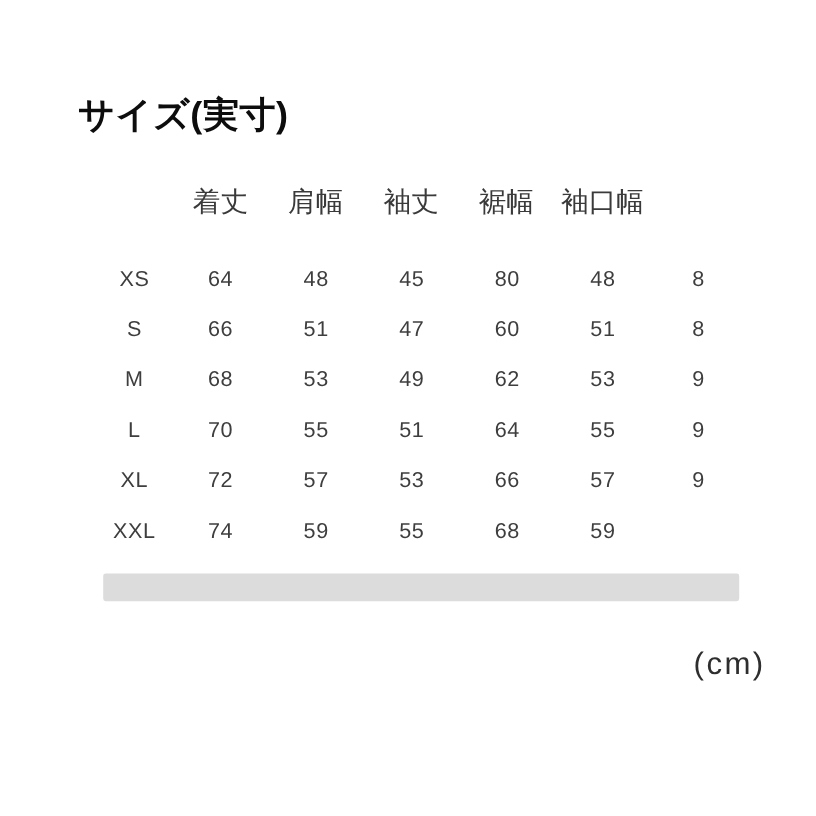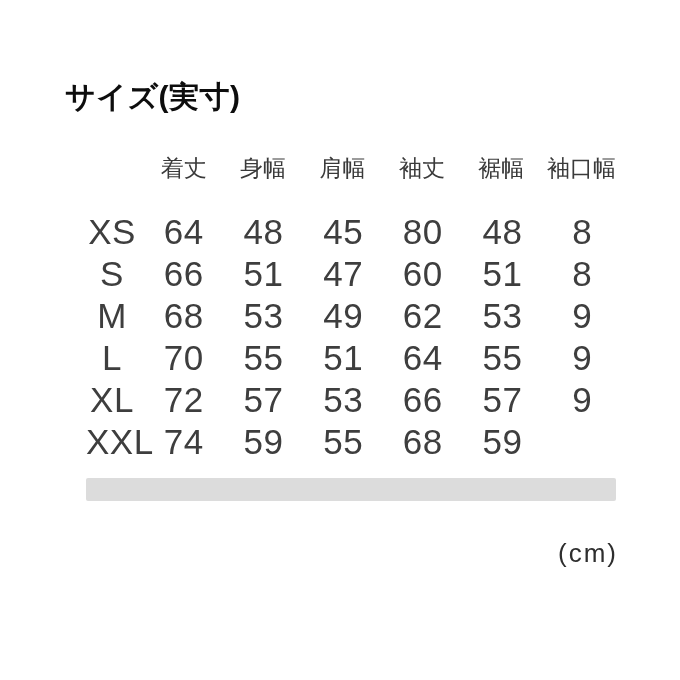--- a/index.html
+++ b/index.html
@@ -37,62 +37,61 @@
     line-height: 42px;
     gap: 12px;
   }
   .trow.header {
     height: 44px;
     line-height: 44px;
     margin-bottom: 21px;
   }
   .cell {
     text-align: center;
-    font-size: 35px;
+    font-size: 18px;
     letter-spacing: 0.5px;
     white-space: nowrap;
   }
   .header .cell {
     font-size: 23px;
     letter-spacing: 0;
     color: #3a3a3a;
   }
   .scrollbar-track {
     position: absolute;
     left: 86px;
     top: 478px;
     width: 530px;
     height: 23px;
     background: #dcdcdc;
     border-radius: 2px;
   }
   .unit-label {
     position: absolute;
-    left: 550px;
+    left: 578px;
     top: 538px;
     width: 68px;
-    text-align: right;
+    text-align: left;
     font-size: 26px;
     color: #2e2e2e;
     letter-spacing: 2px;
   }
 </style>
 </head>
 <body>
 
 <div class="page">
 
   <h1 class="title">サイズ(実寸)</h1>
 
   <div class="size-table">
 
     <div class="trow header">
       <div class="cell"></div>
       <div class="cell">着丈</div>
-      <div class="cell">身幅</div>
       <div class="cell">肩幅</div>
       <div class="cell">袖丈</div>
       <div class="cell">裾幅</div>
       <div class="cell">袖口幅</div>
     </div>
 
     <div class="trow">
       <div class="cell">XS</div>
       <div class="cell">64</div>
       <div class="cell">48</div>

